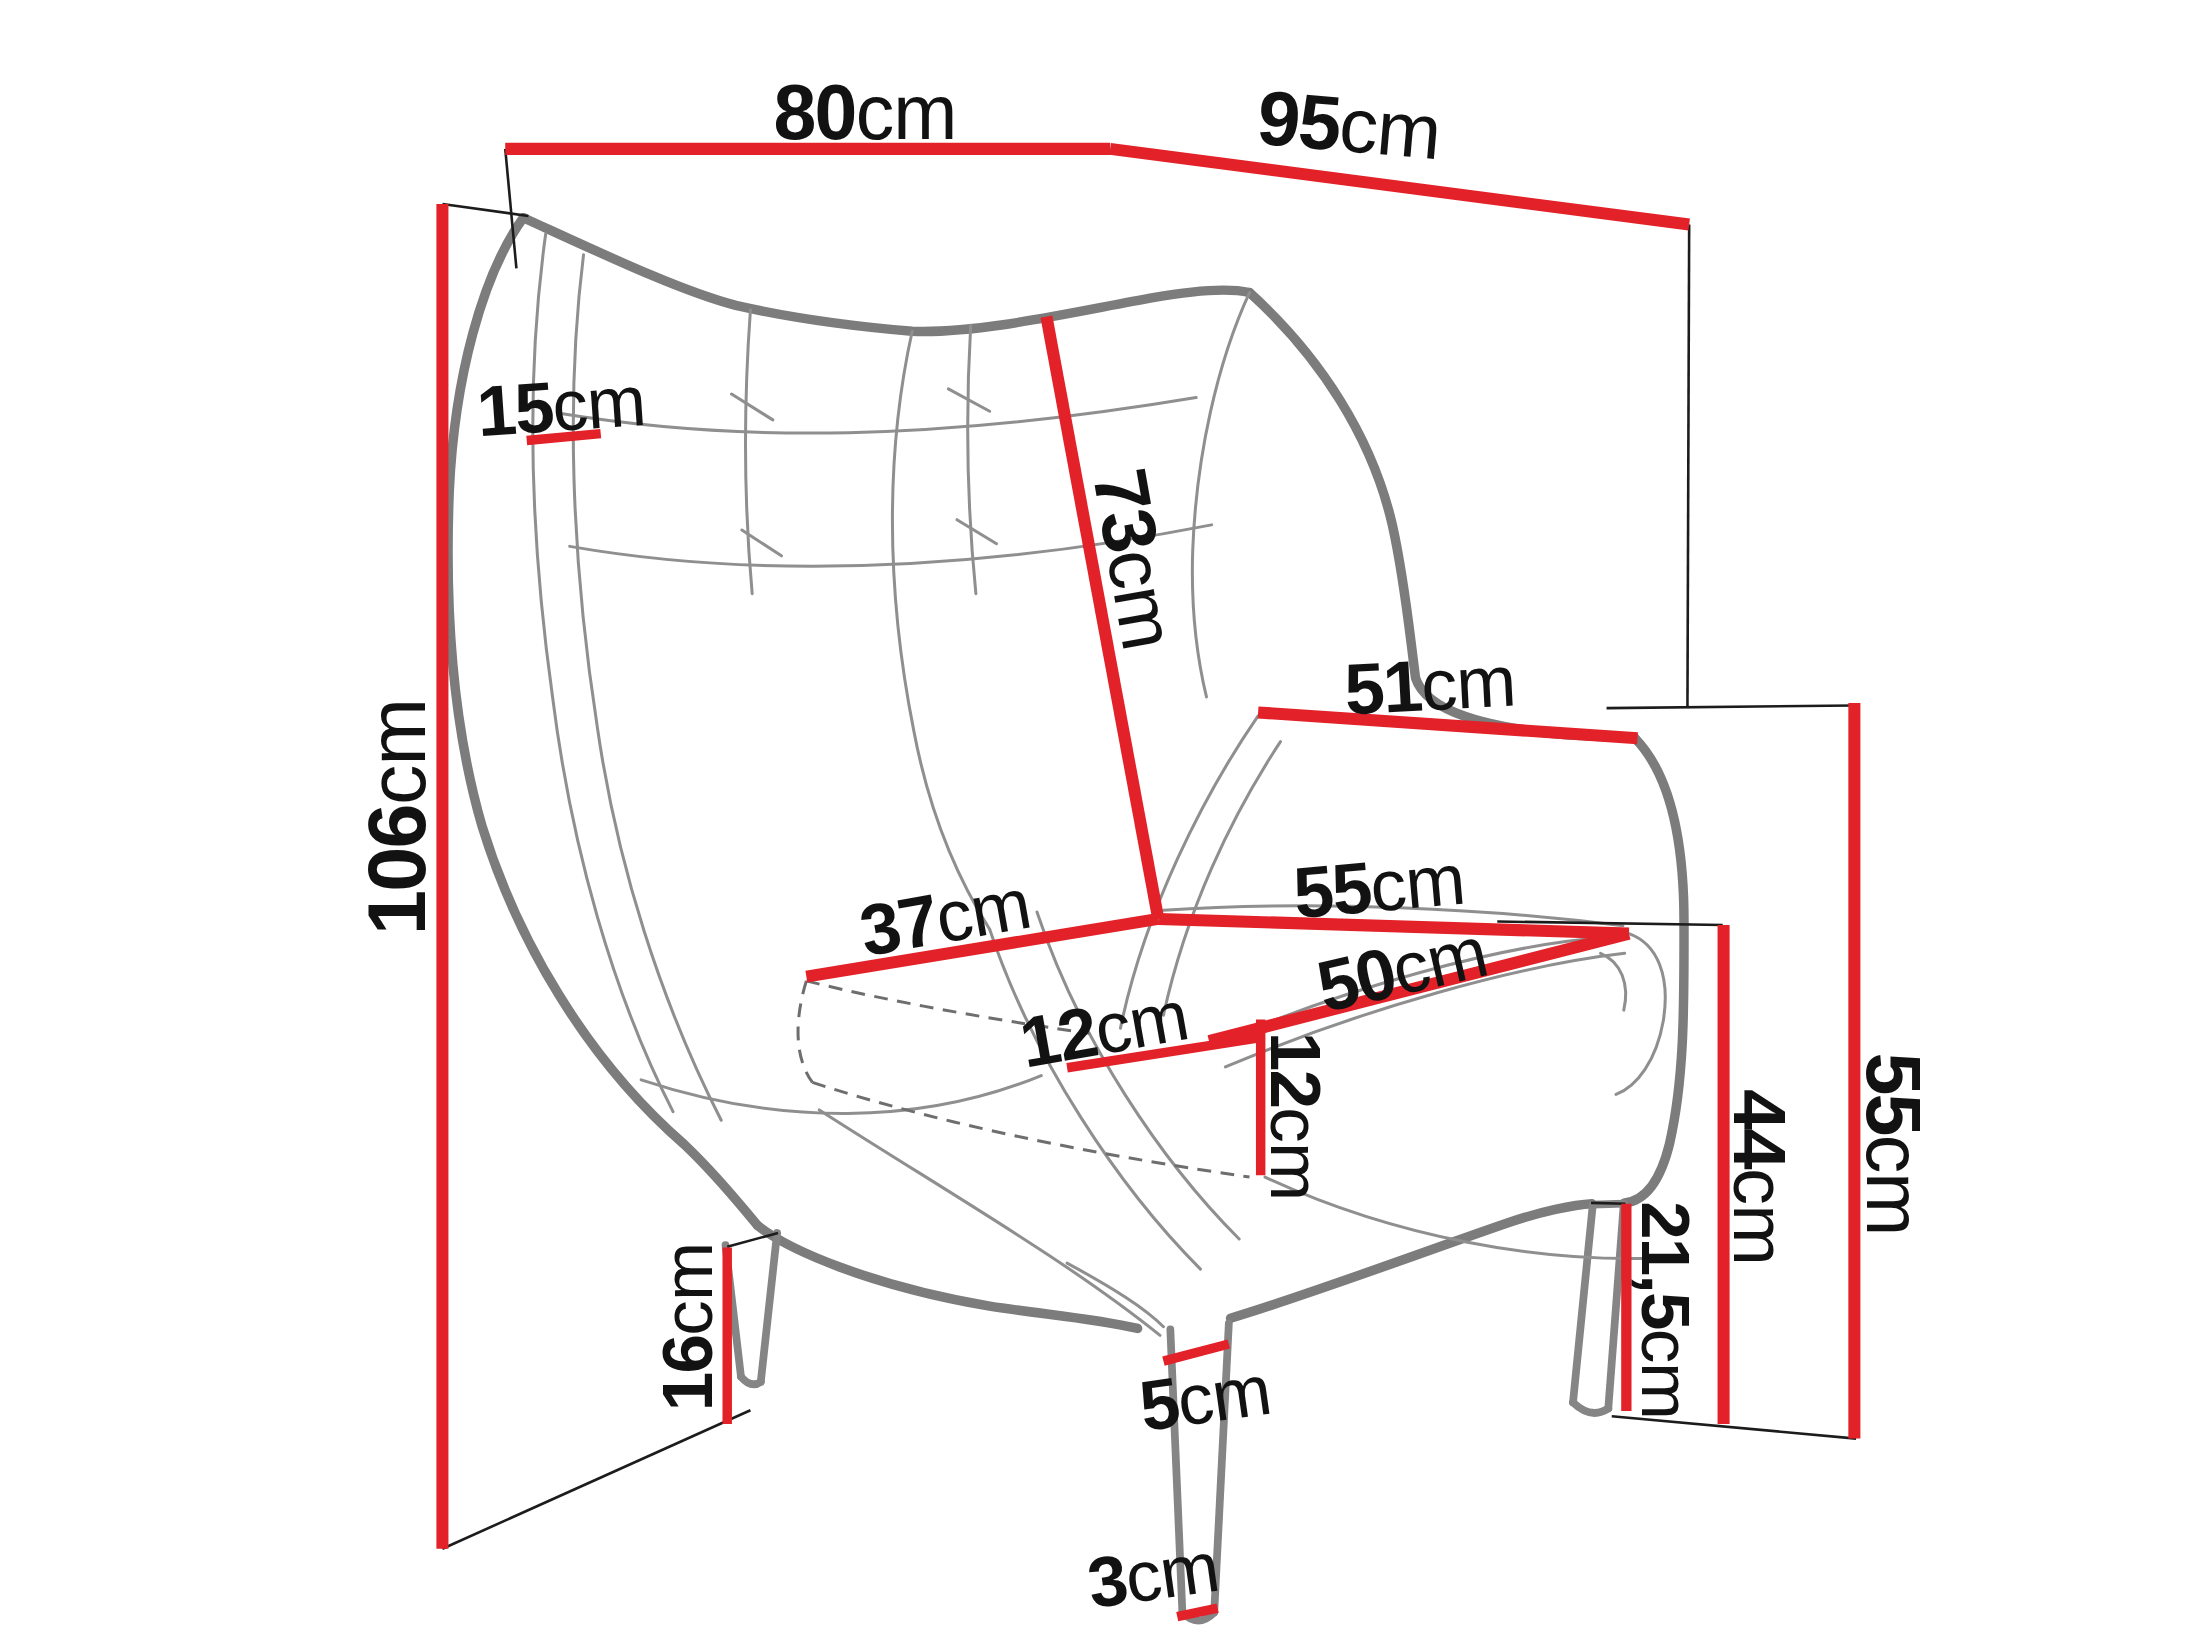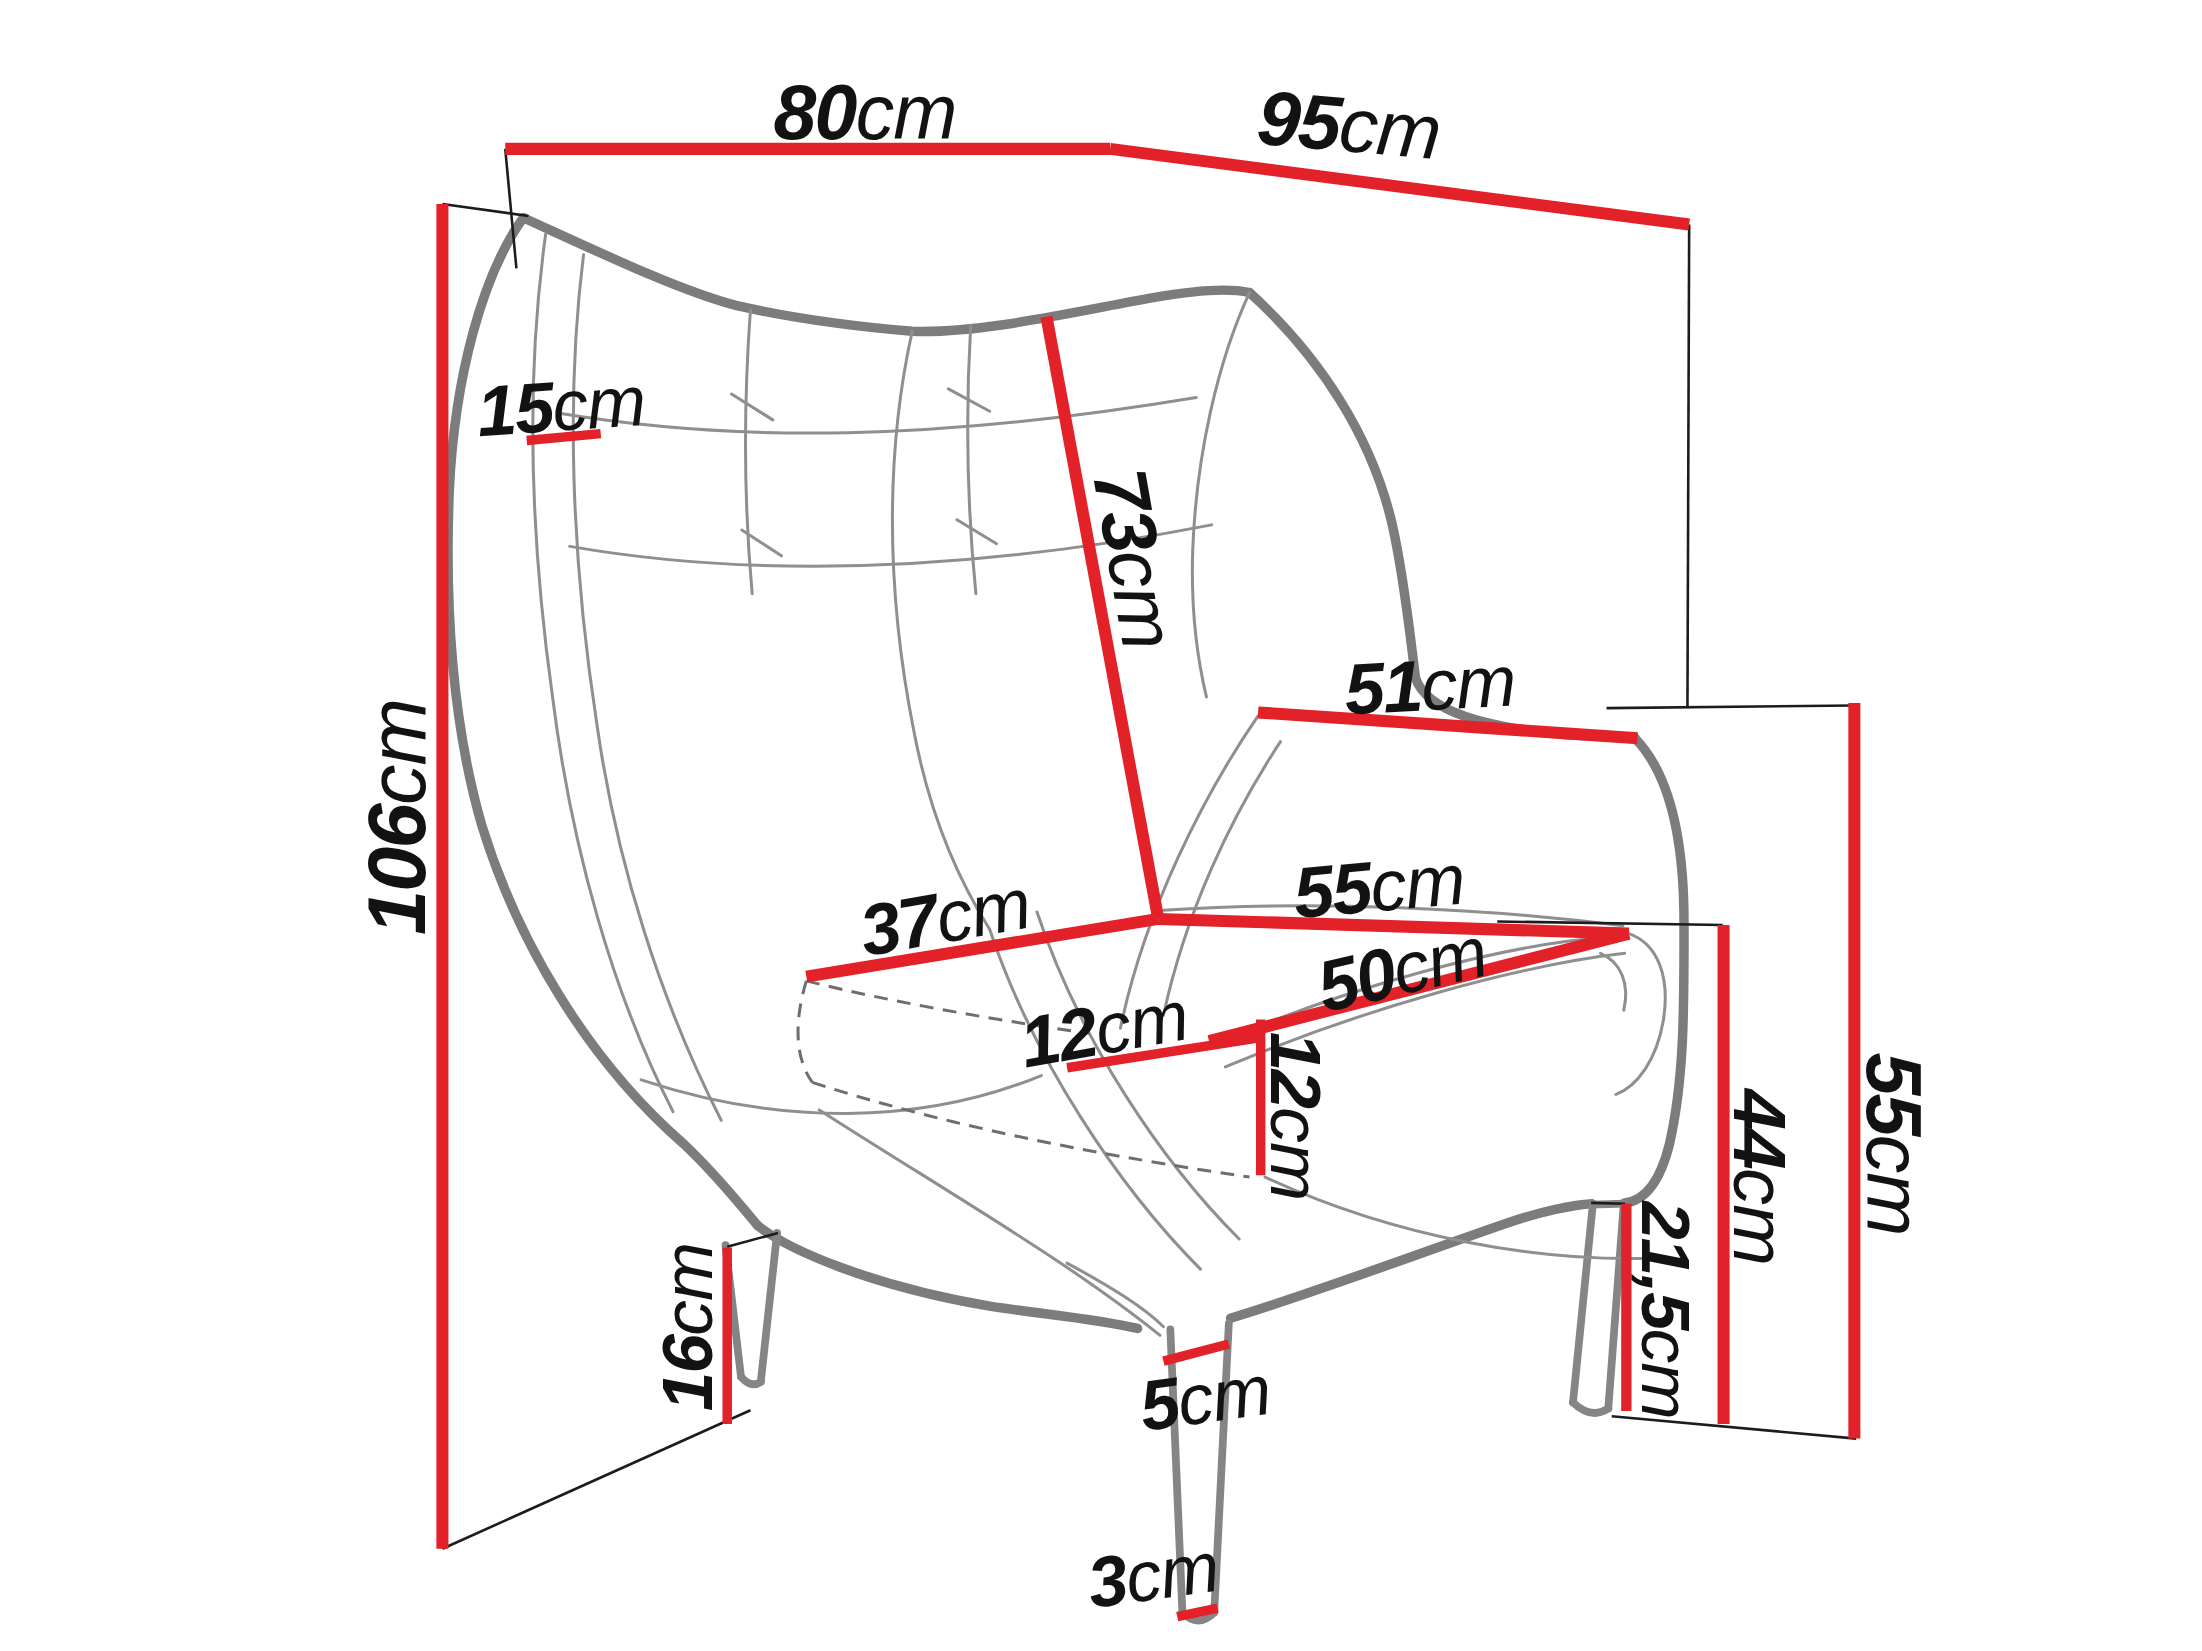--- a/index.html
+++ b/index.html
@@ -9,21 +9,20 @@
     width: 2203px;
     height: 1652px;
     overflow: hidden;
     font-family: "Liberation Sans", sans-serif;
   }
   .stage {
     position: relative;
     width: 2203px;
     height: 1652px;
     background: #ffffff;
-    font-style: italic;
   }
   .stage svg {
     position: absolute;
     left: 0;
     top: 0;
     width: 2203px;
     height: 1652px;
   }
   .dim {
     position: absolute;

